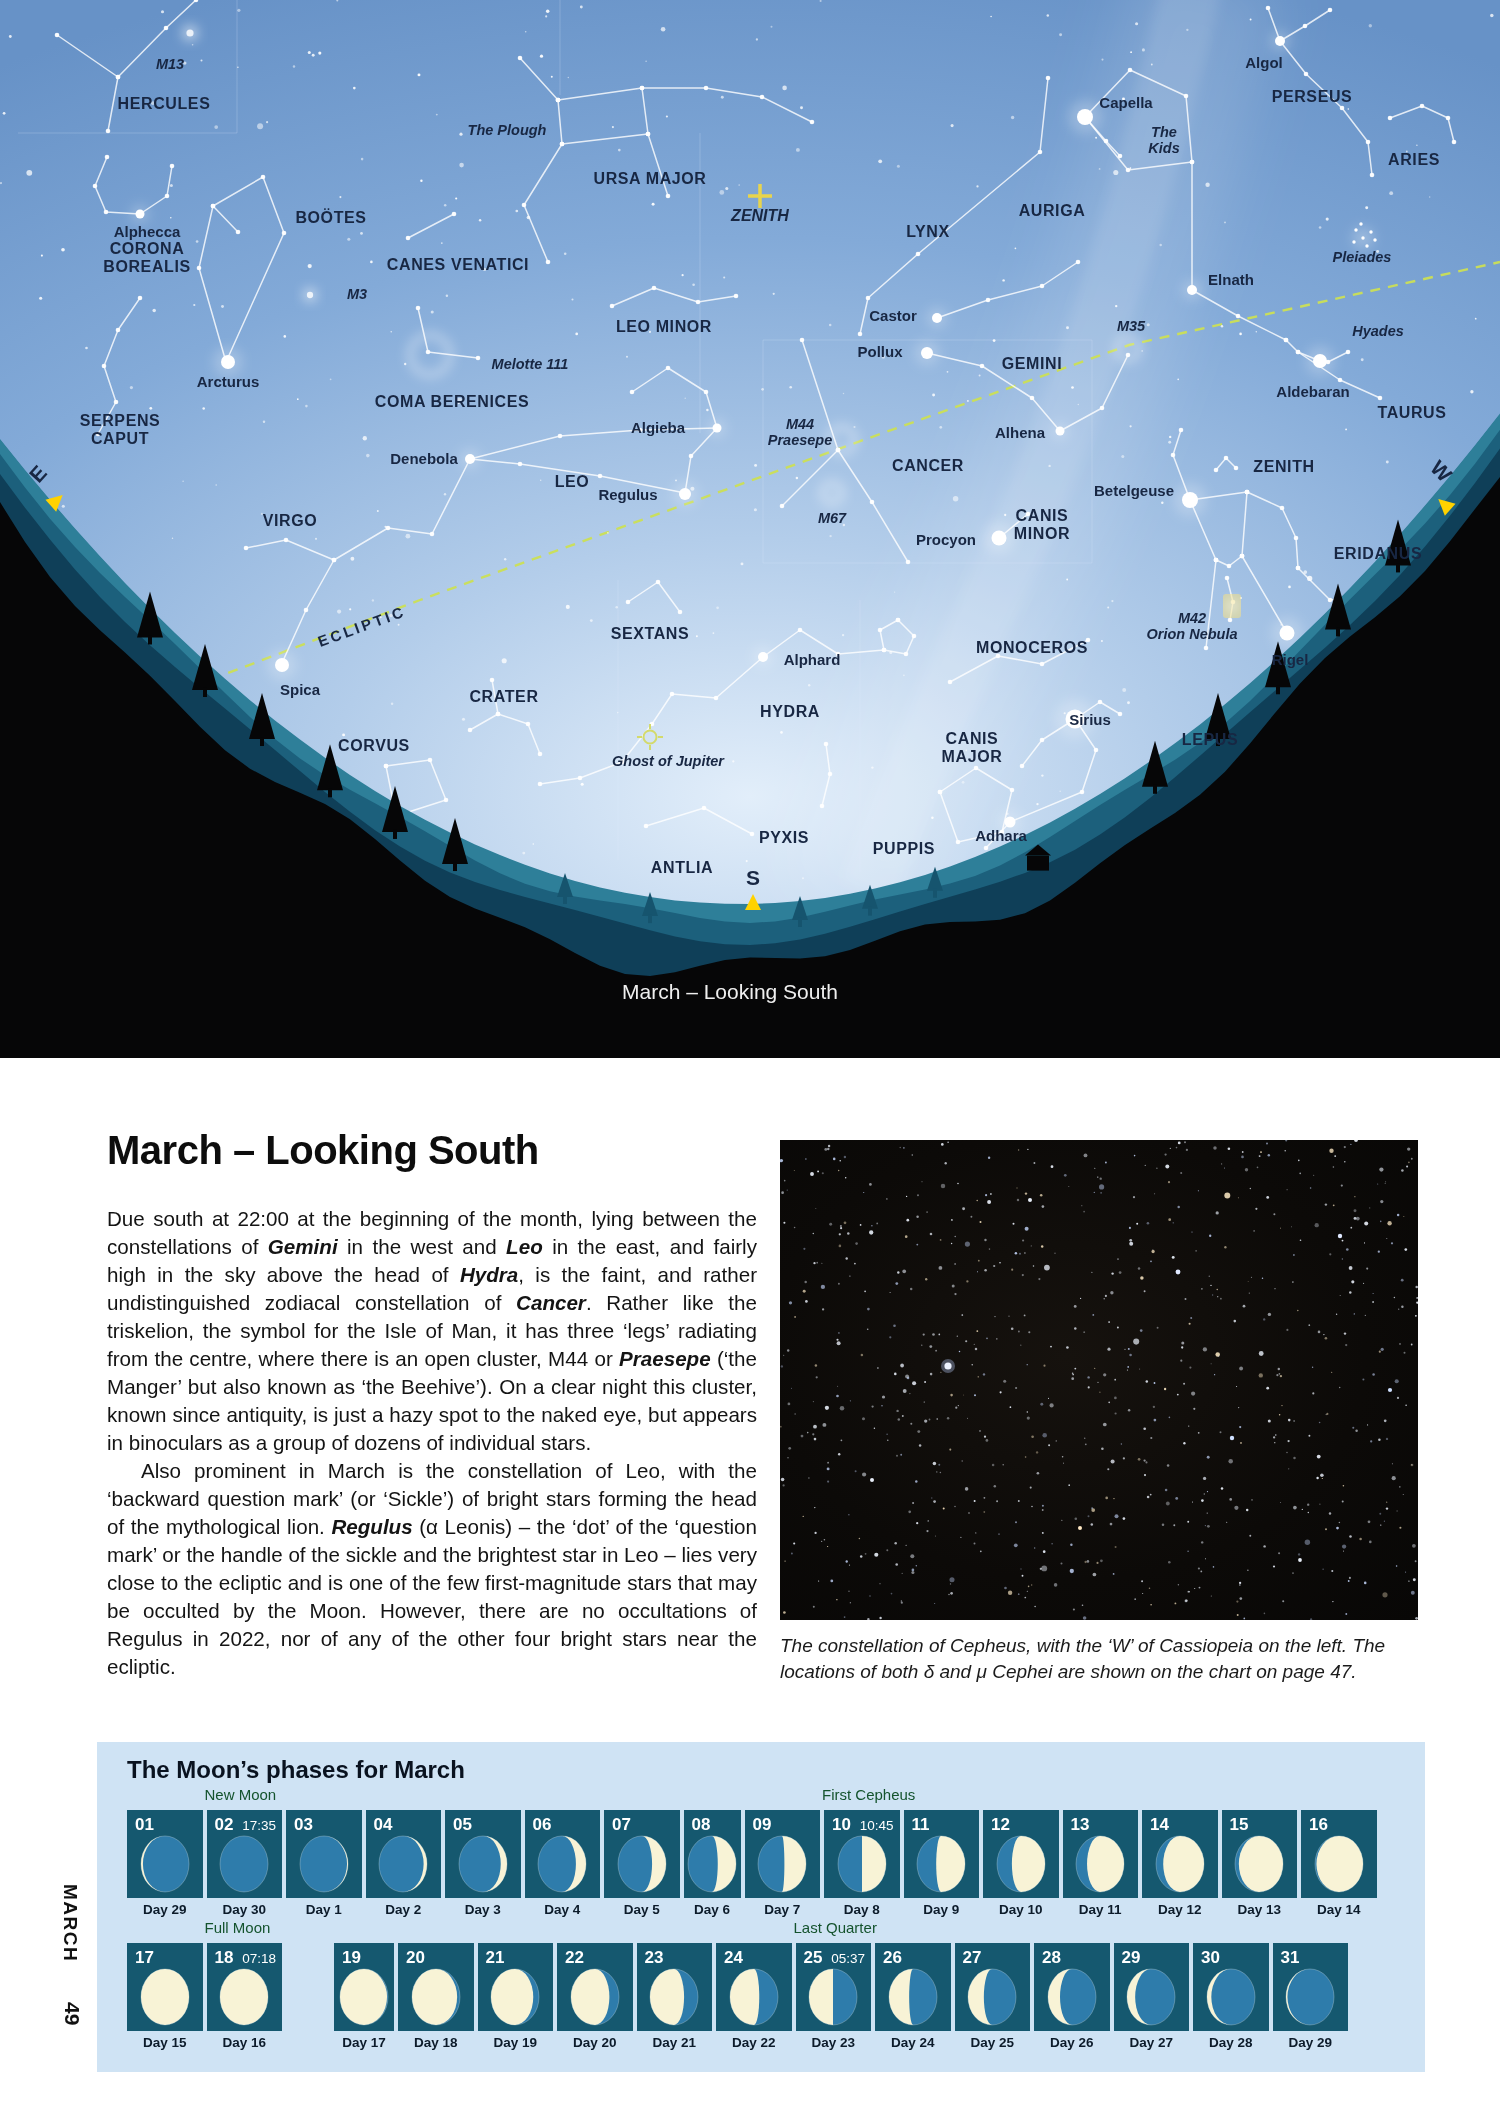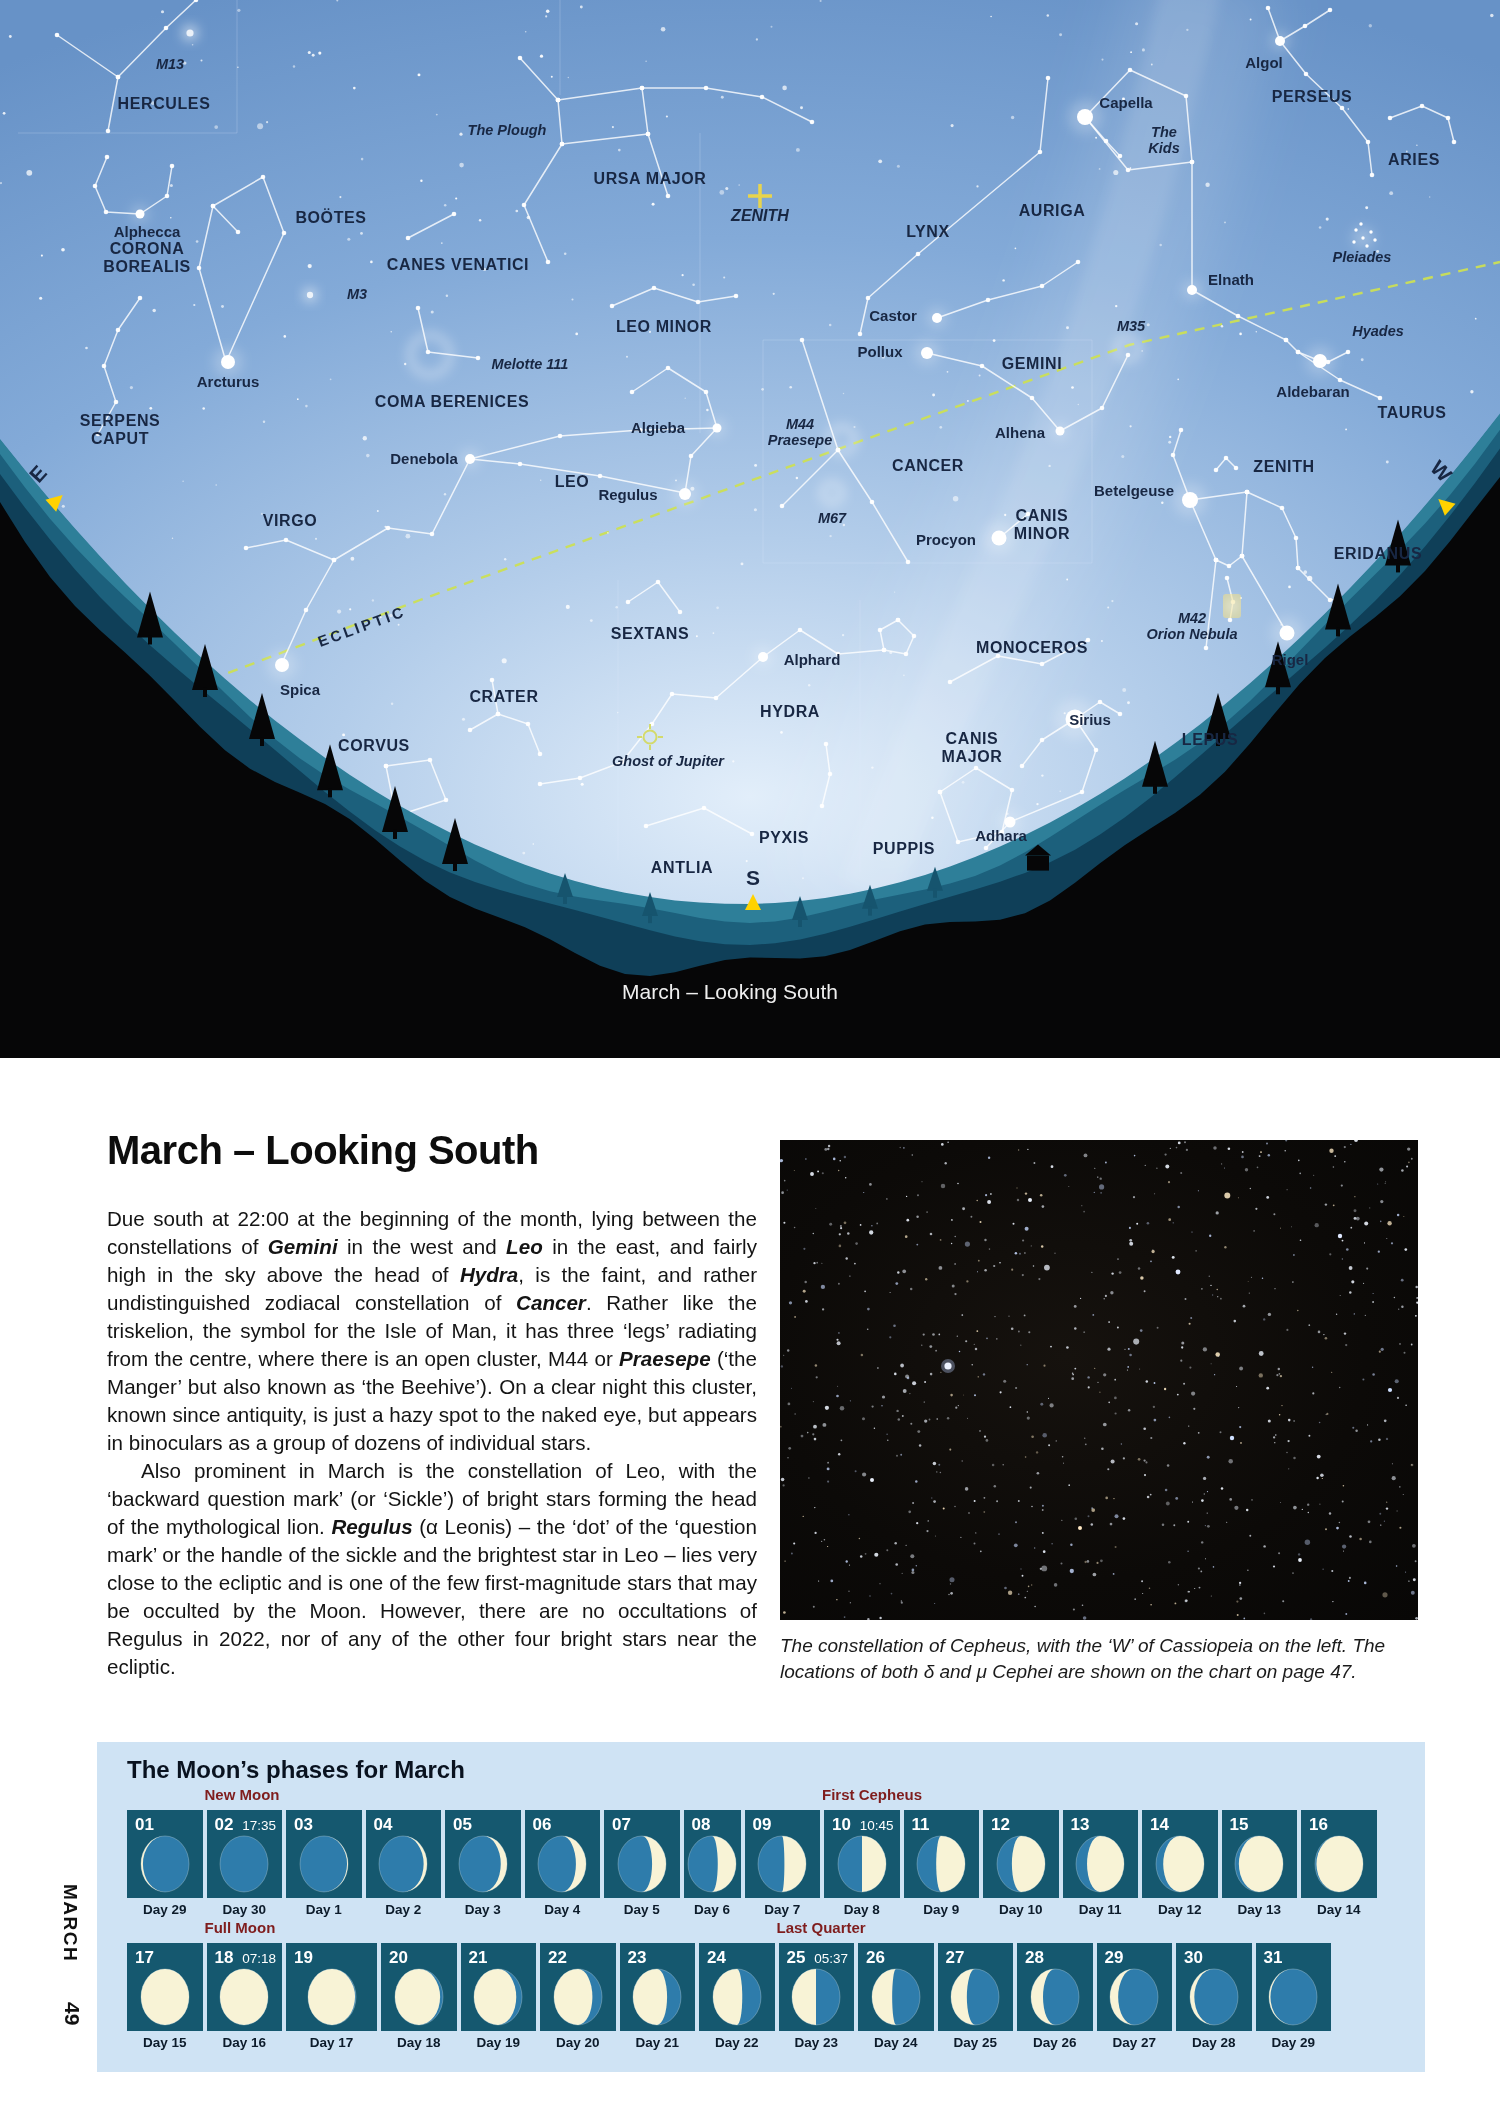--- a/index.html
+++ b/index.html
@@ -42,21 +42,21 @@
         background:#cfe3f4;box-sizing:border-box;padding:14px 30px 12px 30px;}
   .moon-panel h2{margin:0;font-size:24px;font-weight:bold;color:#09121f;}
   .phase-row{position:relative;display:flex;gap:4px;margin-top:26px;}
   .pcell{display:flex;flex-direction:column;position:relative;}
   .pcell .sq{position:relative;background:#15586f;height:88px;}
   .pcell .date{position:absolute;left:8px;top:5px;font-size:17px;font-weight:bold;color:#fff;}
   .pcell .time{position:absolute;right:6px;top:8px;font-size:13.5px;color:#fff;}
   .pcell .moon{position:absolute;left:50%;top:56%;transform:translate(-50%,-42%);}
   .pcell .day{margin-top:4px;text-align:center;font-size:13.5px;font-weight:bold;color:#0c1b2a;}
   .pcell .event{position:absolute;left:-2px;top:-24px;white-space:nowrap;
-        font-size:15px;font-weight:bold;color:#7f1d1d;}
+        font-size:15px;font-weight:normal;color:#14532d;}
 </style>
 </head>
 <body>
 
 <div class="page">
 
   <section class="chart">
     <svg id="chart-svg" width="1500" height="1058" viewBox="0 0 1500 1058">
         <defs>
           <radialGradient id="sky" cx="50%" cy="88%" r="95%">
@@ -1809,21 +1809,21 @@
             <div class="sq">
               <span class="date">18</span>
               <span class="time">07:18</span>
               <svg width="56" height="62" viewBox="-28 -31 56 62" class="moon">
                 <ellipse cx="0" cy="0" rx="24" ry="28" fill="#2e7cab" stroke="rgba(255,255,255,0.25)" stroke-width="1"></ellipse>
                 <ellipse cx="0" cy="0" rx="24" ry="28" fill="#f8f3d6"></ellipse>
               </svg>
             </div>
             <div class="day">Day 16</div>
           </div>
-          <div class="pcell" style="width: 91px;">
+          <div class="pcell" style="width: 60px; margin-left: 48px;">
             <div class="sq">
               <span class="date">19</span>
               <svg width="56" height="62" viewBox="-28 -31 56 62" class="moon">
                 <ellipse cx="0" cy="0" rx="24" ry="28" fill="#2e7cab" stroke="rgba(255,255,255,0.25)" stroke-width="1"></ellipse>
                 <path d="M0 -28 A 24 28 0 0 0 0 28 A 23.04 28 0 0 0 0 -28 Z" fill="#f8f3d6"></path>
               </svg>
             </div>
             <div class="day">Day 17</div>
           </div>
           <div class="pcell" style="width: 75.5px;">

